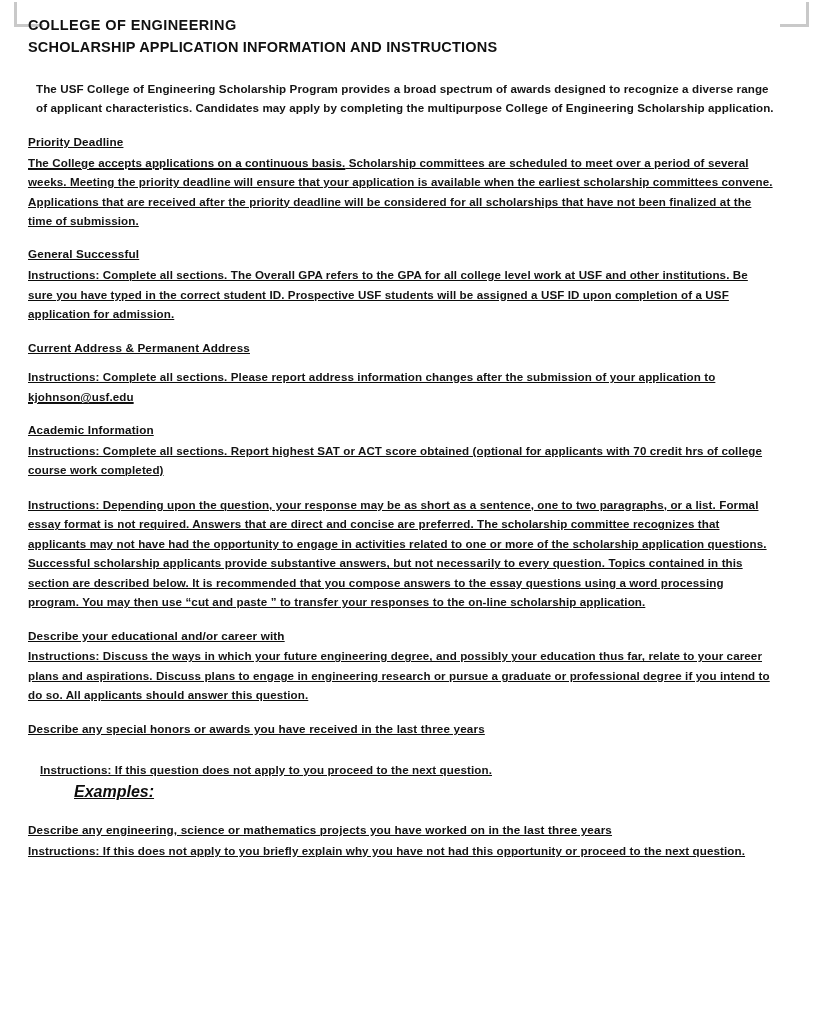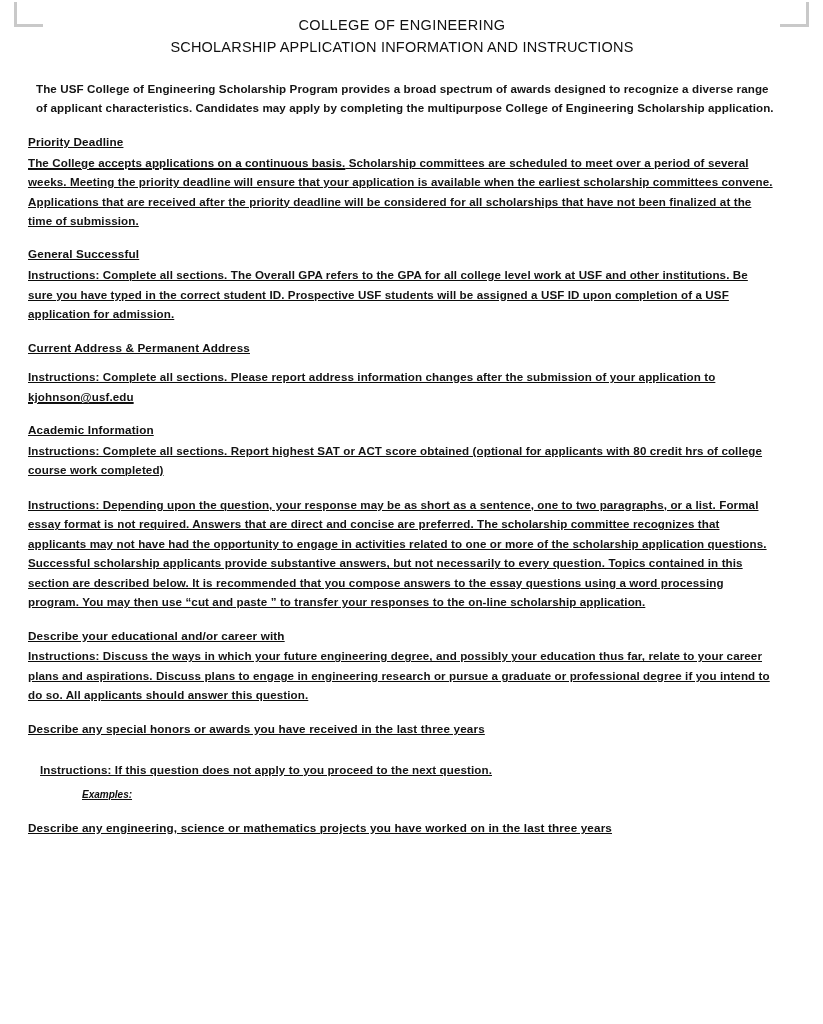--- a/index.html
+++ b/index.html
@@ -43,22 +43,22 @@
     border-bottom: 3px solid #c9c9c9;
   }
   
   .content {
     position: absolute;
     left: 28px;
     top: 14px;
     width: 748px;
   }
   .doc-title {
-    text-align: center;
-    font-weight: normal;
+    text-align: left;
+    font-weight: bold;
     font-size: 14.5px;
     letter-spacing: 0.4px;
     line-height: 1.55;
     color: #111;
   }
   .doc-title .line2 {
     display: block;
     letter-spacing: 0.2px;
   }
   .body-block {
@@ -103,23 +103,23 @@
   }
   .indent-2 {
     padding-left: 46px;
   }
   .indent-3 {
     padding-left: 66px;
   }
   .examples-label {
     font-style: italic;
     font-weight: bold;
-    font-size: 10px;
+    font-size: 16px;
     line-height: 1.68;
-    margin: 8px;
+    margin: 0;
     filter: blur(0.2px);
   }
   .gap-sm { height: 9px; }
   .gap-md { height: 20px; }
 </style>
 </head>
 <body>
 
 <div class="page">
 
@@ -148,37 +148,38 @@
     </div>
 
     <div class="section">
       <h2 class="sec-head">Current Address &amp; Permanent Address</h2>
       <div class="gap-sm"></div>
       <p class="para"><span> Instructions: Complete all sections. Please report address information changes after the submission of your application to </span><a class="email-link" href="#">kjohnson@usf.edu</a></p>
     </div>
 
     <div class="section">
       <h2 class="sec-head">Academic Information</h2>
-      <p class="para">Instructions: Complete all sections. Report highest SAT or ACT score obtained (optional for applicants with 80 credit hrs of college course work completed)</p>
+      <p class="para">Instructions: Complete all sections. Report highest SAT or ACT score obtained (optional for applicants with 70 credit hrs of college course work completed)</p>
     </div>
 
     <div class="section">
       <p class="para">Instructions: Depending upon the question, your response may be as short as a sentence, one to two paragraphs, or a list. Formal essay format is not required. Answers that are direct and concise are preferred. The scholarship committee recognizes that applicants may not have had the opportunity to engage in activities related to one or more of the scholarship application questions. Successful scholarship applicants provide substantive answers, but not necessarily to every question. Topics contained in this section are described below. It is recommended that you compose answers to the essay questions using a word processing program. You may then use “cut and paste ” to transfer your responses to the on-line scholarship application.</p>
     </div>
 
     <div class="section">
       <h2 class="sec-head">Describe your educational and/or career with</h2>
       <p class="para">Instructions: Discuss the ways in which your future engineering degree, and possibly your education thus far, relate to your career plans and aspirations. Discuss plans to engage in engineering research or pursue a graduate or professional degree if you intend to do so. All applicants should answer this question.</p>
     </div>
 
     <div class="section">
       <h2 class="sec-head">Describe any special honors or awards you have received in the last three years</h2>
       <div class="gap-md"></div>
       <p class="para indent-1"> Instructions: If this question does not apply to you proceed to the next question.</p>
       <p class="examples-label indent-2">Examples:</p>
     </div>
 
     <div class="section">
       <h2 class="sec-head">Describe any  engineering, science or mathematics  projects you have worked on in the last three years</h2>
+      <p class="para">Instructions: If this does not apply to you briefly  explain why you have not had this opportunity  or proceed to the next question.</p>
     </div>
 
   </div>
 </div>
 
 </body></html>

